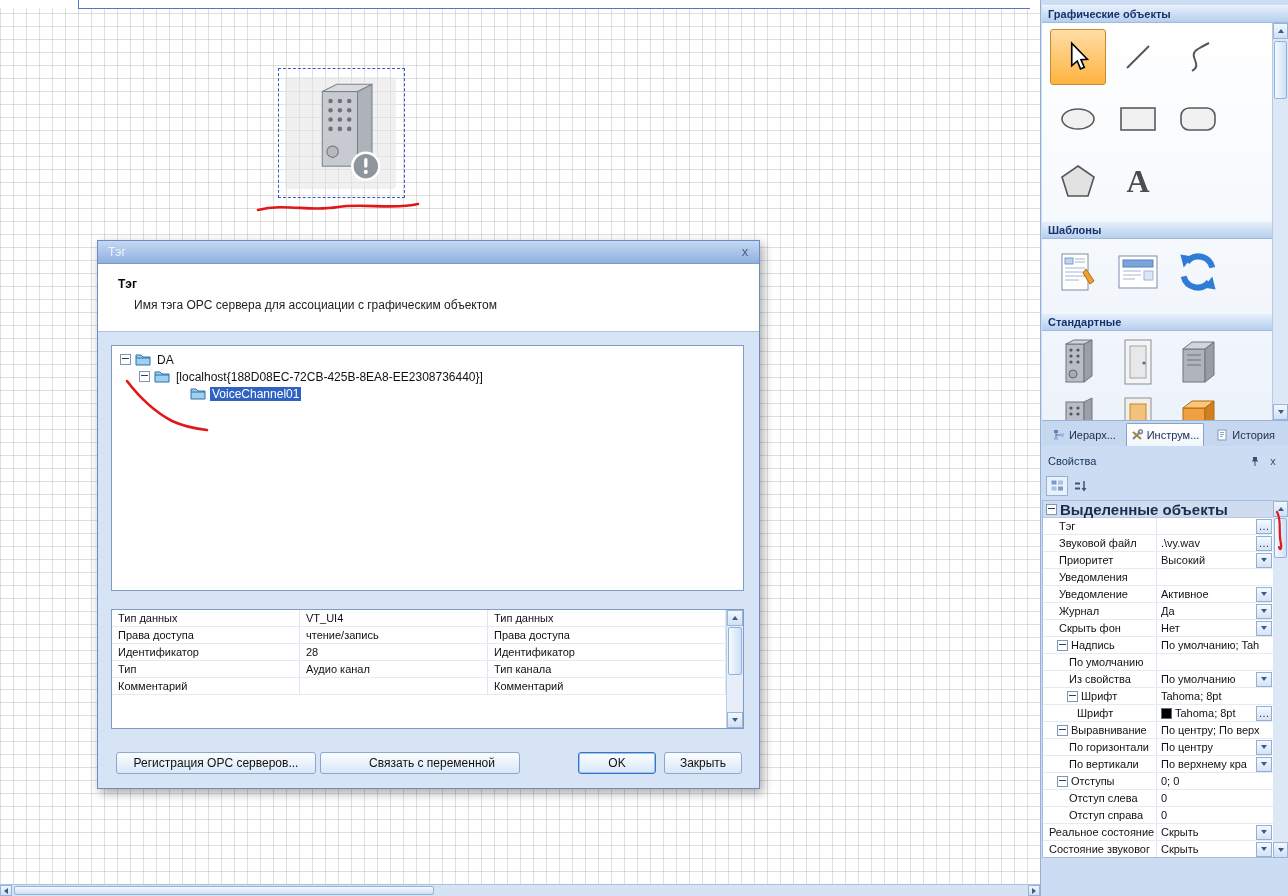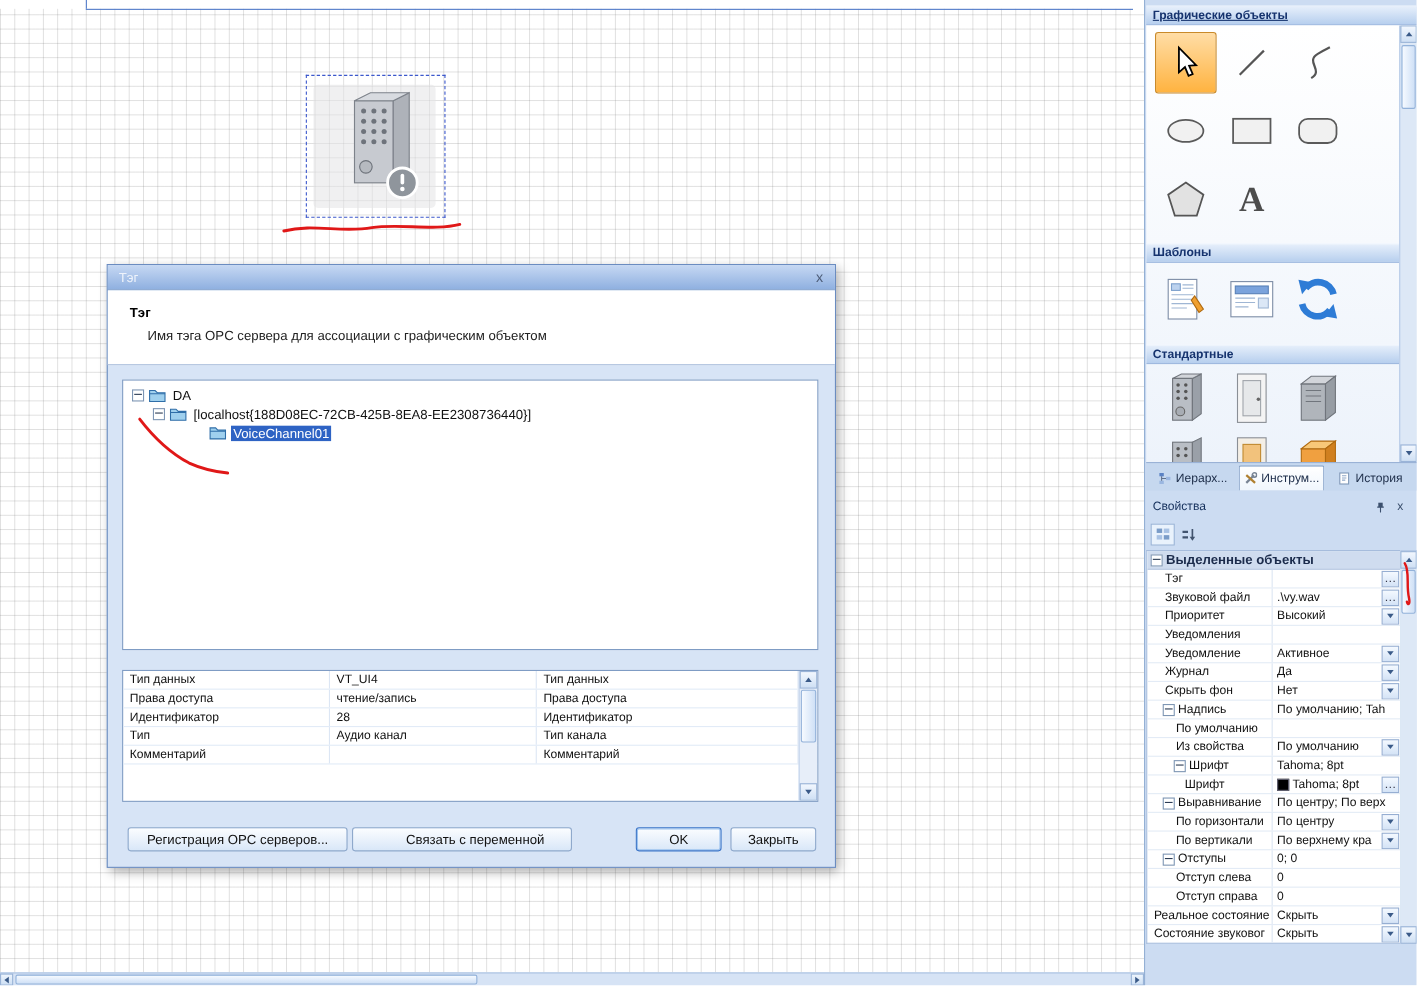--- a/index.html
+++ b/index.html
@@ -59,21 +59,21 @@
            font-family:"Liberation Sans",sans-serif;font-size:12px;color:#111;display:flex;align-items:center;justify-content:center;box-sizing:border-box;}
   .btn-register{left:18px;top:511px;width:200px;}
   .btn-bind{left:222px;top:511px;width:200px;padding-left:24px;}
   .btn-ok{left:480px;top:511px;width:78px;border:1px solid #3a74c8;box-shadow:inset 0 0 0 1px #9cc2ee;}
   .btn-close{left:566px;top:511px;width:78px;}
 
   
   .side{position:absolute;left:1040px;top:0;width:248px;height:896px;background:#ccdcf2;border-left:1px solid #94b0d4;box-sizing:border-box;}
   .sec-header{height:18px;background:linear-gradient(#e6effb,#b7cfee);border-top:1px solid #f2f7fe;border-bottom:1px solid #9fb9df;
               font-size:11px;font-weight:bold;color:#16336e;line-height:17px;padding-left:6px;box-sizing:border-box;}
-  .hdr-gfx{position:absolute;left:1px;top:5px;width:246px;text-decoration:underline;}
+  .hdr-gfx{position:absolute;left:1px;top:5px;width:246px;}
   .toolbox-body{position:absolute;left:1px;top:23px;width:246px;height:397px;background:linear-gradient(#ffffff,#edf3fb);overflow:hidden;}
   .tb-content{position:absolute;left:0;top:0;width:230px;height:397px;overflow:hidden;}
   .tools-row{position:absolute;left:0;width:230px;height:58px;display:flex;gap:4px;padding-left:8px;box-sizing:border-box;}
   .row1{top:6px;} .row2{top:68px;} .row3{top:130px;}
   .tool-btn{width:56px;height:56px;display:flex;align-items:center;justify-content:center;border:1px solid transparent;border-radius:3px;box-sizing:border-box;}
   .tool-btn.selected{background:linear-gradient(#ffdda6,#ffb340);border:1px solid #c98a2a;}
   .hdr-inner{position:absolute;left:0;width:230px;}
   .hdr-templates{top:198px;} .hdr-standard{top:290px;}
   .icons-row{position:absolute;left:0;width:230px;height:54px;display:flex;gap:4px;padding-left:8px;box-sizing:border-box;align-items:center;}
   .tplrow{top:222px;} .stdrow1{top:312px;} .stdrow2{top:370px;}
@@ -89,21 +89,21 @@
 
   .props-title{position:absolute;left:1px;top:450px;width:246px;height:22px;font-size:11px;color:#15305c;line-height:22px;padding-left:6px;box-sizing:border-box;}
   .pt-ico{position:absolute;top:4px;width:14px;height:14px;display:flex;align-items:center;justify-content:center;color:#3c506e;font-size:11px;}
   .pt-pin{right:26px;} .pt-x{right:8px;}
   .props-toolbar{position:absolute;left:1px;top:474px;width:246px;height:24px;box-sizing:border-box;}
   .ptb-btn{position:absolute;top:2px;width:22px;height:20px;display:flex;align-items:center;justify-content:center;border:1px solid transparent;box-sizing:border-box;}
   .ptb-1{left:4px;border-color:#98b2d6;background:#e9f2fc;}
   .ptb-2{left:27px;}
 
   .props-grid{position:absolute;left:1px;top:500px;width:231px;height:358px;background:#fff;border:1px solid #a6bcdc;border-right:none;box-sizing:border-box;overflow:hidden;}
-  .pcat{display:flex;height:17px;background:#cfdcef;align-items:center;padding-left:3px;font-weight:bold;font-size:12px;color:#1c2c4c;border-bottom:1px solid #b8c9e2;box-sizing:border-box;}
+  .pcat{display:flex;height:17px;background:#cfdcef;align-items:center;padding-left:3px;font-weight:bold;font-size:15px;color:#1c2c4c;border-bottom:1px solid #b8c9e2;box-sizing:border-box;}
   .prow{display:flex;height:17px;border-bottom:1px solid #e3ebf6;font-size:11px;box-sizing:border-box;}
   .pname{width:114px;border-right:1px solid #dce6f3;display:flex;align-items:center;overflow:hidden;white-space:nowrap;color:#111;box-sizing:border-box;flex:none;}
   .lvl0{padding-left:16px;} .grp0{padding-left:14px;} .lvl1{padding-left:26px;} .grp1{padding-left:24px;} .lvl2{padding-left:34px;}
   .pexp{width:9px;height:9px;border:1px solid #7e96b4;background:#fff;position:relative;flex:none;margin-right:3px;}
   .pexp::before{content:"";position:absolute;left:1px;right:1px;top:3px;height:1px;background:#2c3c55;}
   .pval{flex:1;display:flex;align-items:center;overflow:hidden;white-space:nowrap;padding-left:4px;color:#111;box-sizing:border-box;}
   .pctl{flex:none;width:16px;height:15px;margin-left:auto;margin-right:1px;display:flex;align-items:center;justify-content:center;
         border:1px solid #96aed2;background:linear-gradient(#f4f9ff,#d4e3f6);font-size:11px;color:#334;align-self:center;box-sizing:border-box;line-height:1;}
   .swatch{width:9px;height:9px;background:#000;border:1px solid #667;margin-right:3px;flex:none;}
   .props-scroll{position:absolute;left:232px;top:500px;width:16px;height:358px;background:#dde8f6;border-top:1px solid #b6cae6;box-sizing:border-box;}

